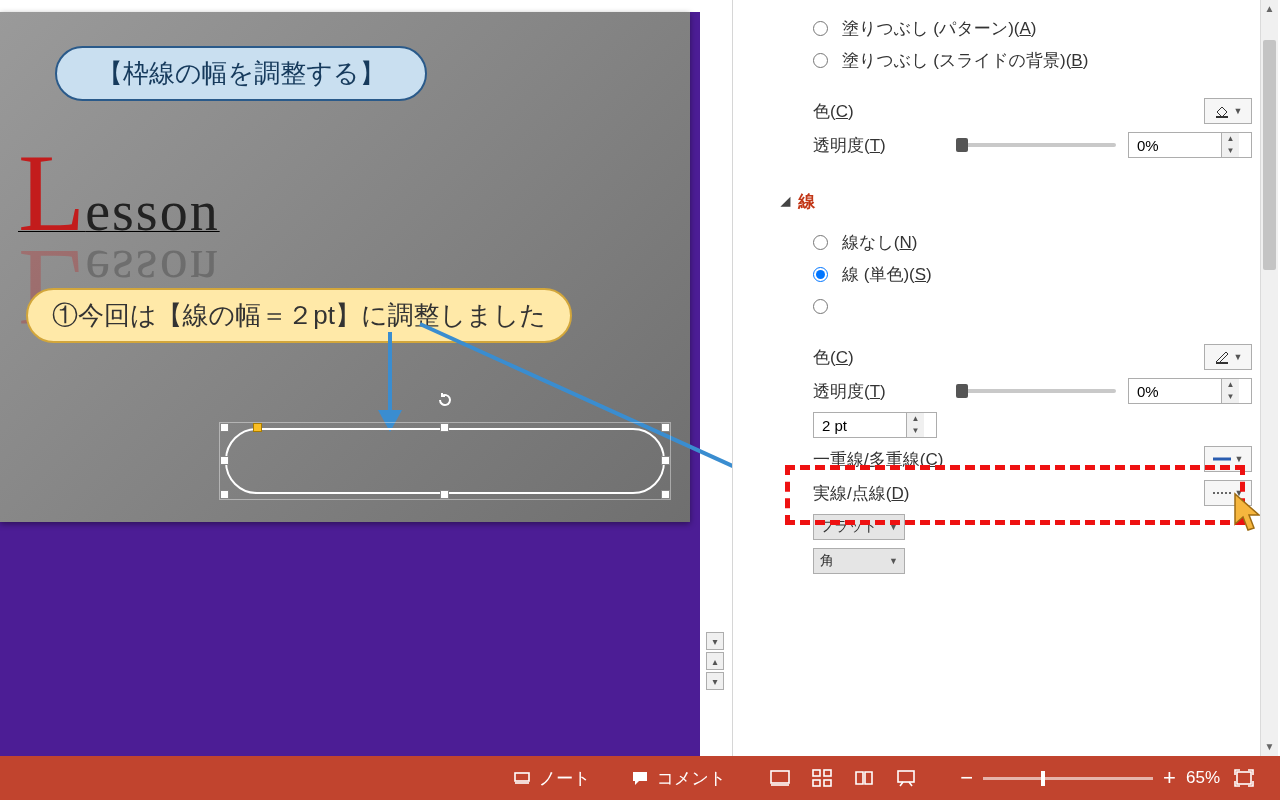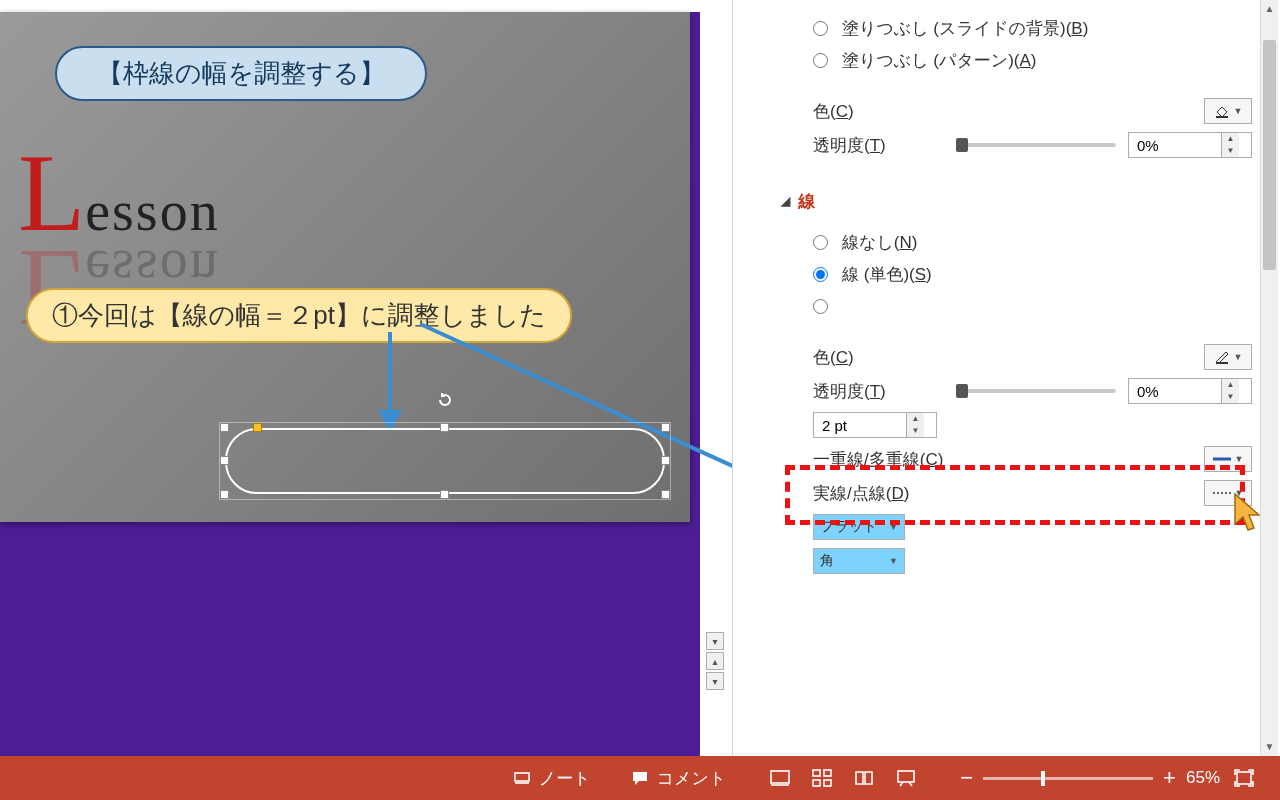--- a/index.html
+++ b/index.html
@@ -15,21 +15,21 @@
   background: linear-gradient(135deg, #9a9a9a 0%, #6f6f6f 100%);
   box-shadow: 0 2px 6px rgba(0,0,0,.4);
 }
 .title-callout {
   position: absolute; left: 55px; top: 34px;
   padding: 8px 40px; border-radius: 999px;
   background: #c9dff0; border: 2px solid #2a5a8a; color: #163a5c;
   font-size: 26px;
 }
 .lesson-logo {
-  position: absolute; left: 18px; top: 126px; line-height: 1;
+  position: absolute; left: 18px; top: 126px; line-height: 1; text-decoration: underline;
 }
 .lesson-logo .L { font-family: "Times New Roman", serif; font-size: 110px; color: #c31c1c; font-weight: 400; }
 .lesson-logo .rest { font-family: "Times New Roman", serif; font-size: 56px; color: #222; letter-spacing: 2px; }
 .lesson-reflect {
   position: absolute; left: 18px; top: 212px; transform: scaleY(-1);
   opacity: .28; filter: blur(.5px);
 }
 .lesson-reflect .L { font-family: "Times New Roman", serif; font-size: 110px; color: #c31c1c; }
 .lesson-reflect .rest { font-family: "Times New Roman", serif; font-size: 56px; color: #222; letter-spacing: 2px; }
 
@@ -86,21 +86,21 @@
 .panel .slider-track { flex:0 0 160px; height:4px; background:#c9c9c9; position:relative; margin:0 12px 0 8px; border-radius:2px; }
 .panel .slider-thumb { position:absolute; left:0; top:-5px; width:12px; height:14px; background:#555; border-radius:2px; }
 .panel .spin {
   width:124px; height:26px; border:1px solid #adadad; background:#fff;
   display:flex; align-items:center; font-size:15px;
 }
 .panel .spin input { border:0; width:92px; padding:0 8px; font-size:15px; outline:none; }
 .panel .spin .spinbtns { width:18px; display:flex; flex-direction:column; border-left:1px solid #adadad; }
 .panel .spin .spinbtns div { height:12px; font-size:8px; text-align:center; line-height:12px; color:#555; background:#f0f0f0; }
 .panel .select {
-  width:92px; height:26px; border:1px solid #adadad; background:#7dd3fc;
+  width:92px; height:26px; border:1px solid #adadad; background:#e5e5e5;
   display:flex; align-items:center; padding:0 6px; font-size:14px; justify-content:space-between;
 }
 .panel .select .chev { font-size:9px; color:#555; }
 
 .highlight-box {
   position:absolute; border:5px dashed #e11; pointer-events:none;
 }
 .cursor-img { position:absolute; width:34px; height:42px; }
 
 .panel-scroll { position:absolute; right:2px; top:0; bottom:0; width:18px; background:#f0f0f0; border-left:1px solid #dadada; }
@@ -170,25 +170,25 @@
 <div class="mini-scroll">
   <div class="btn">▾</div>
   <div class="btn">▴</div>
   <div class="btn">▾</div>
 </div>
 
 <div class="panel">
 
   <div class="row radio">
     <input type="radio" name="fill" style="">
+      <label><span>塗りつぶし (パターン)(</span><span class="u">A</span><span>)</span></label>
+  </div>
+  <div class="row radio">
+    <input type="radio" name="fill" style="">
       <label><span>塗りつぶし (スライドの背景)(</span><span class="u">B</span><span>)</span></label>
-  </div>
-  <div class="row radio">
-    <input type="radio" name="fill" style="">
-      <label><span>塗りつぶし (パターン)(</span><span class="u">A</span><span>)</span></label>
   </div>
 
   <div style="height:18px"></div>
 
   <div class="row">
     <label><span>色(</span><span class="u">C</span><span>)</span></label>
     <div class="ctrl">
       <div class="dropdown-btn">
         <svg width="16" height="14" viewBox="0 0 16 14">
             <path d="M3 8 L8 3 L13 8 L8 13 Z" fill="none" stroke="#333"></path>

